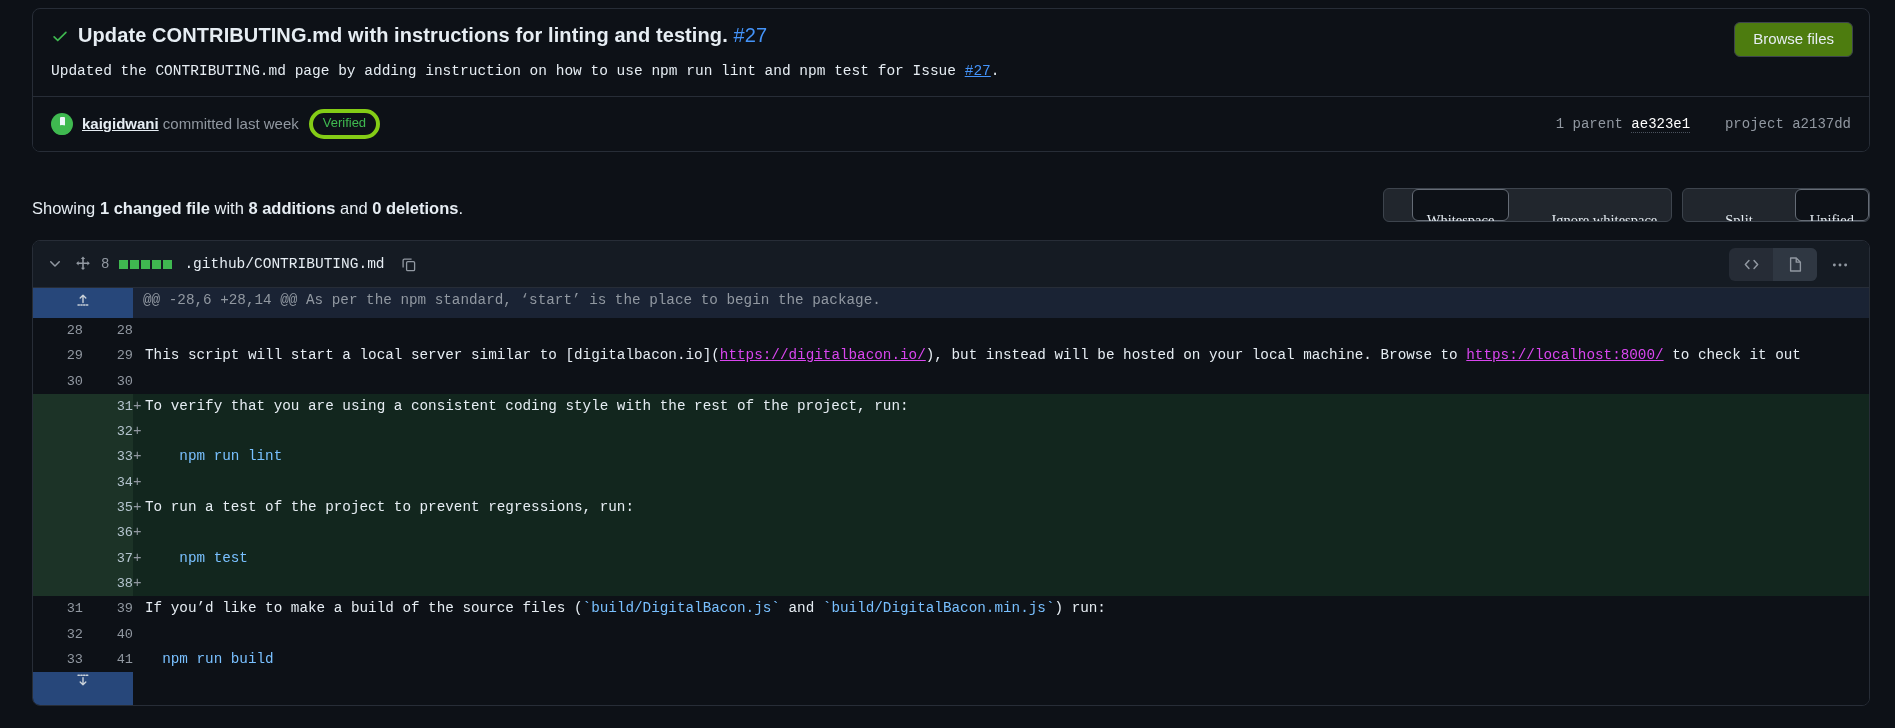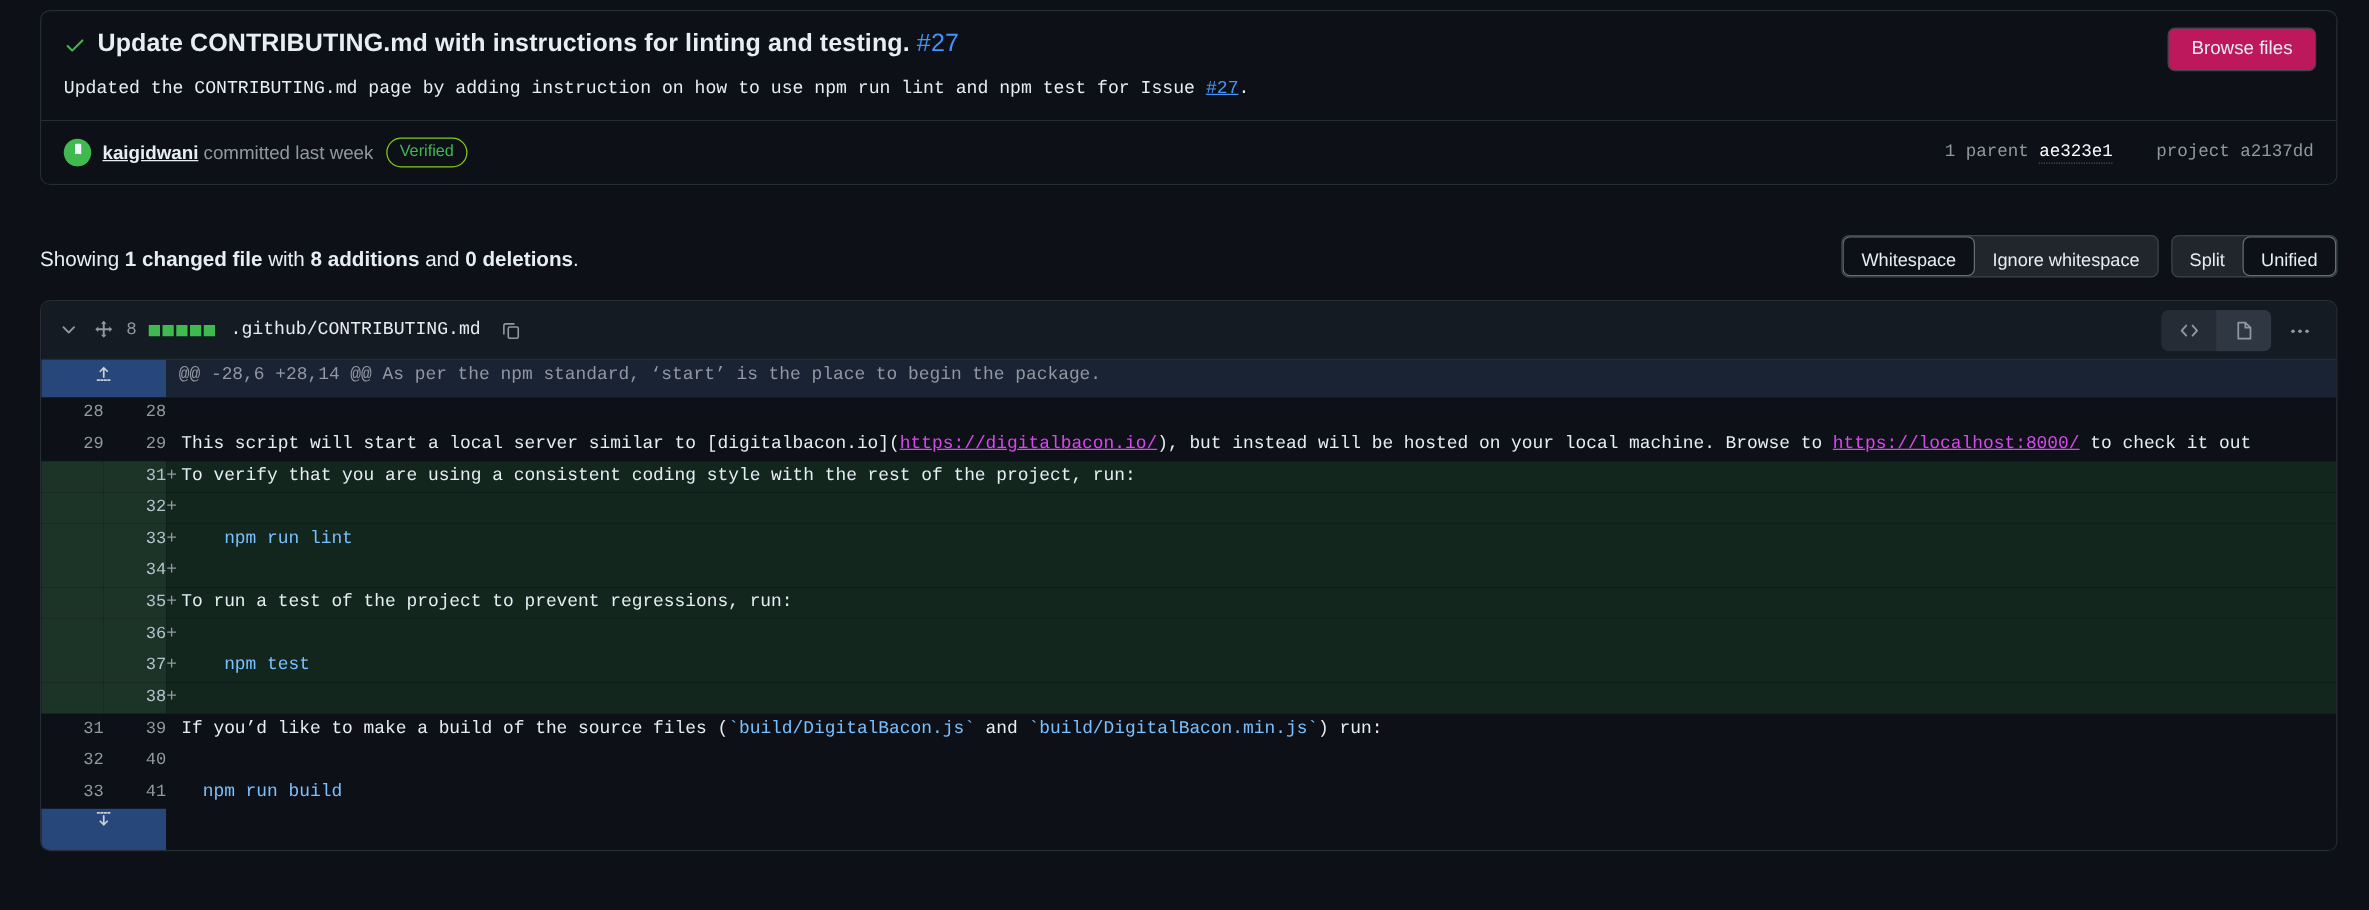--- a/index.html
+++ b/index.html
@@ -38,21 +38,21 @@
   .issue-link { color: #4493f8; font-weight: 400; text-decoration: none; }
   .commit-desc {
     margin-top: 13px;
     font-family: "Liberation Mono", monospace;
     font-size: 14.5px; color: #e6edf3; line-height: 1.45;
     letter-spacing: 0;
   }
   .commit-desc .lnk { color: #4493f8; text-decoration: underline; }
   .browse-btn {
     position: absolute; right: 16px; top: 13px;
-    background: #be185d; color: #e6edf3;
+    background: #4d7c0f; color: #e6edf3;
     border: 1px solid #3d444d; border-radius: 6px;
     font-size: 15px; padding: 8px 18px; line-height: 1.1;
     cursor: pointer; font-family: "Liberation Sans", sans-serif;
   }
   .commit-divider { height: 1px; background: #272d37; }
   .commit-meta {
     display:flex; align-items:center;
     padding: 12px 18px; min-height: 50px;
     position: relative;
     background: #0d1117;
@@ -67,21 +67,21 @@
     width:5px; height:12px; background:#f0f6fc; border-radius:1px;
   }
   .avatar:after{
     content:""; position:absolute; left:2px; top:12px;
     width:18px; height:12px; background:#3fb950; border-radius:50% 50% 0 0;
   }
   .meta-text { font-size: 15px; color: #9198a1; }
   .meta-user { color: #e6edf3; font-weight: 700; }
   .verified {
     margin-left: 10px;
-    border: 1px solid #84cc16; color: #3fb950;
+    border: 4px solid #84cc16; color: #3fb950;
     border-radius: 20px; font-size: 13px; padding: 2px 10px 3px;
     line-height: 1.3; display:inline-block;
   }
   .commit-hashes {
     position: absolute; right: 18px; top: 50%; transform: translateY(-50%);
     font-family: "Liberation Mono", monospace; font-size: 14px; color: #9198a1;
     white-space: nowrap;
   }
   .commit-hashes .hashlink { color: #ffffff; text-decoration: none; border-bottom: 1px dotted #4a525d;}
   .commit-hashes .sep { display:inline-block; width: 18px; }
@@ -92,22 +92,22 @@
   }
   .showing-text { font-size: 16.5px; color: #e6edf3; line-height: 44px; }
   .showing-text b { font-weight: 700; }
   .seg-wrap { position:absolute; right: 0; top: 2px; display:flex; gap: 10px; }
   .seg-group {
     display:flex; background:#21262d; border-radius:6px; padding: 0;
     border: 1px solid #3d444d; overflow:hidden; height: 34px;
   }
   .seg-btn {
     font-size: 14.5px; color:#e6edf3; background: transparent;
-    border: none; padding: 4px 14px; height: 32px; line-height: 32px;
-    cursor:pointer; white-space: nowrap; font-family: Liberation Sans, sans-serif;
+    border: none; padding: 15px 14px; height: 32px; line-height: 32px;
+    cursor:pointer; white-space: nowrap; font-family: Liberation Serif, serif; margin-left: 28px;
   }
   .seg-btn.active {
     background: #0d1117; border: 1px solid #656c76; border-radius: 6px;
     height: 32px; line-height: 30px;
   }
 
   
   .diff-box {
     position: absolute; left: 32px; top: 240px; width: 1838px;
     border: 1px solid #272d37; border-radius: 8px; overflow: hidden;
@@ -311,20 +311,25 @@
       <tr class="dline ctx">
             <td class="ln">28</td>
             <td class="ln">28</td>
             <td class="content"><span class="mk"></span></td>
           </tr>
           <tr class="dline ctx">
             <td class="ln">29</td>
             <td class="ln">29</td>
             <td class="content"><span class="mk"></span><span>This script will start a local server similar to [digitalbacon.io](</span><a class="lnk-u" href="#">https://digitalbacon.io/</a><span>), but instead will be hosted on your local machine. Browse to </span><a class="lnk-u" href="#">https://localhost:8000/</a><span> to check it out</span></td>
           </tr>
+          <tr class="dline ctx">
+            <td class="ln">30</td>
+            <td class="ln">30</td>
+            <td class="content"><span class="mk"></span></td>
+          </tr>
           <tr class="dline add">
             <td class="ln"></td>
             <td class="ln">31</td>
             <td class="content"><span class="mk">+</span><span>To verify that you are using a consistent coding style with the rest of the project, run:</span></td>
           </tr>
           <tr class="dline add">
             <td class="ln"></td>
             <td class="ln">32</td>
             <td class="content"><span class="mk">+</span></td>
           </tr>

